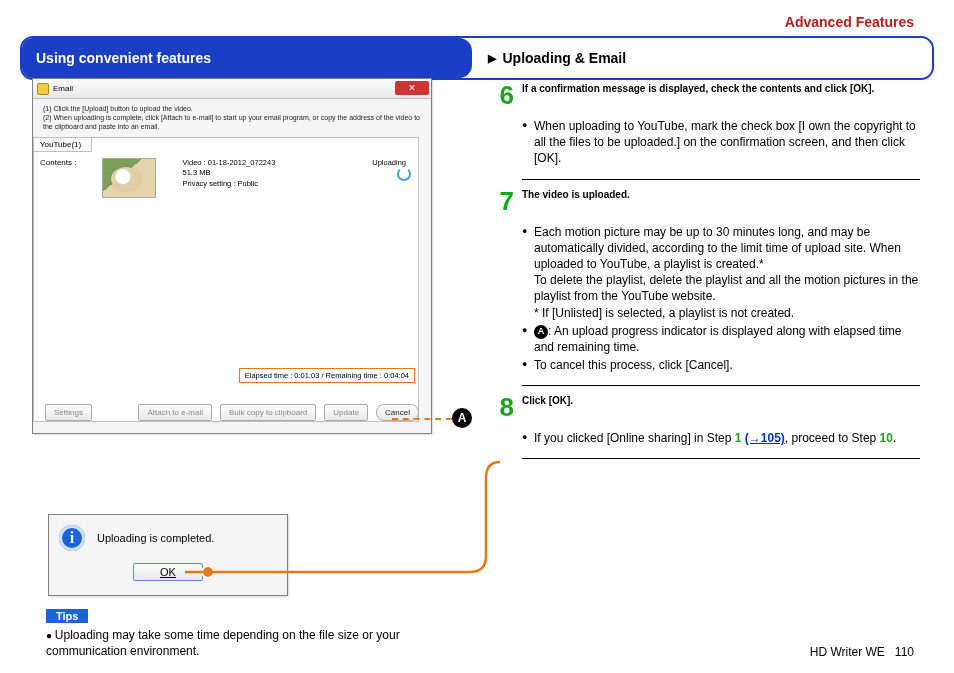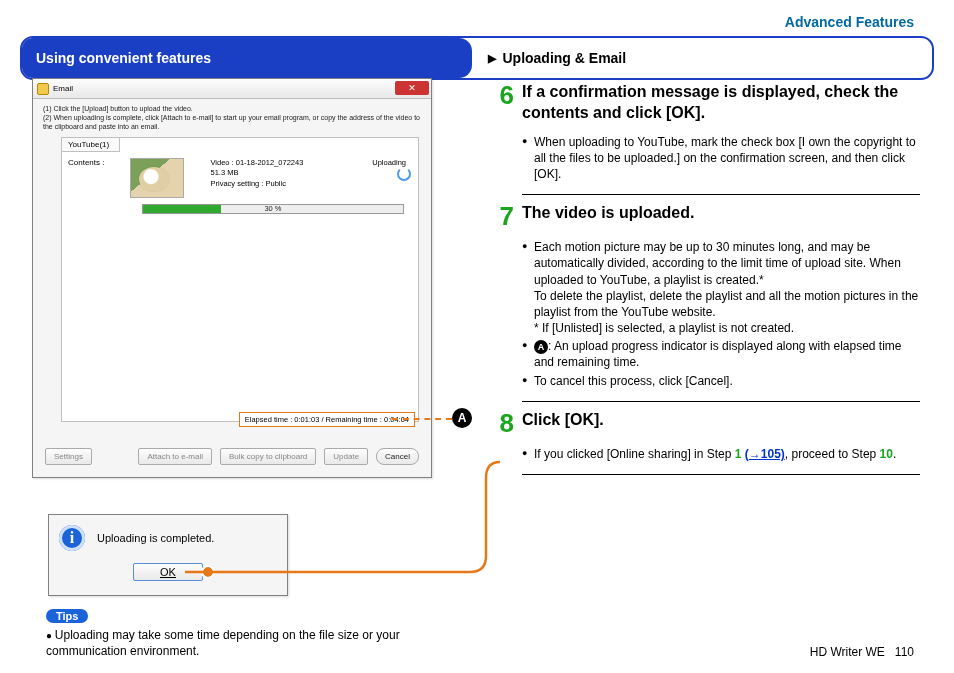--- a/index.html
+++ b/index.html
@@ -9,21 +9,21 @@
     color: #000;
     background: #fff;
     width: 954px;
     height: 673px;
     position: relative;
     overflow: hidden;
   }
   .header-right {
     position: absolute;
     top: 14px; right: 40px;
-    color: #0369a1;
+    color: #b91c1c;
     font-weight: bold;
     font-size: 14px;
   }
   .title-bar {
     position: absolute;
     top: 36px; left: 20px; right: 20px;
     height: 44px;
     border: 2px solid #1a3fc4;
     border-radius: 13px;
     display: flex;
@@ -57,21 +57,21 @@
 
   
   .left-col {
     position: absolute;
     left: 32px; top: 78px;
     width: 420px;
   }
 
   .screenshot1 {
     width: 400px;
-    height: 400px;
+    height: 356px;
     border: 1px solid #808080;
     background: #f5f5f5;
     box-shadow: 1px 1px 2px rgba(0,0,0,0.15);
     position: relative;
     font-size: 8px;
   }
   .ss1-titlebar {
     height: 20px;
     background: linear-gradient(#fdfdfd,#e8e8e8);
     border-bottom: 1px solid #bbb;
@@ -81,21 +81,21 @@
   }
   .ss1-titlebar .icon { width:12px;height:12px;background:#f2c94c;border:1px solid #b58a00;border-radius:2px;margin-right:4px;}
   .ss1-titlebar .close { position:absolute; right:2px; top:2px; width:34px;height:14px;background:#c33;border-radius:2px;color:#fff;display:flex;align-items:center;justify-content:center;font-size:9px;}
   .ss1-instructions {
     padding: 6px 10px 2px 10px;
     font-size: 7px;
     line-height: 1.25;
     color:#222;
   }
   .ss1-mainbox {
-    margin: 4px 12px 0 28px;
+    margin: 4px 12px 0 0;
     height: 285px;
     border: 1px solid #c0c0c0;
     background: #fff;
     display:flex;
     flex-direction: column;
   }
   .ss1-tab {
     border-bottom: 1px solid #c0c0c0;
     padding: 2px 6px;
     font-size: 8px;
@@ -191,41 +191,41 @@
     left:0;top:0;width:500px;height:680px;
     pointer-events:none;
   }
 
   
   .tips-wrap{
     position:absolute;left:46px; top:608px; width:420px;
   }
   .tips-badge{
     display:inline-block;background:#1a63d8;color:#fff;font-size:11px;
-    padding:1px 10px;border-radius:7px;font-weight:bold;
+    padding:1px 10px;border-radius:0;font-weight:bold;
   }
   .tips-text{font-size:12px;margin-top:4px;line-height:1.35;}
   .tips-text::before{content:"● ";font-size:10px;}
 
   
   .right-col{
     position:absolute;
     left:490px; top:82px;
     width:430px;
   }
   .step{
     display:flex; gap:8px;
     padding-bottom:6px;
   }
   .step .num{
     color:#19a51c;font-weight:bold;font-size:26px;line-height:1;
     width:24px;flex:none;text-align:right;
   }
   .step .head{
-    font-size:16px;font-weight:bold;line-height:1.3;
+    font-size:10px;font-weight:bold;line-height:1.3;
   }
   .step-body{
     margin-left:32px;font-size:12px;line-height:1.35;
     padding:4px 0 8px 0;
   }
   .step-body ul{list-style:none;padding:0;}
   .step-body li{padding-left:12px;position:relative;margin-bottom:2px;}
   .step-body li::before{content:"●";position:absolute;left:0;top:1px;font-size:9px;}
   .sep{border:none;border-top:1px solid #000;margin:2px 0 8px 32px;}
   .inline-a{display:inline-flex;width:14px;height:14px;border-radius:50%;background:#000;color:#fff;align-items:center;justify-content:center;font-size:9px;font-weight:bold;vertical-align:middle;}
@@ -266,26 +266,20 @@
       <div class="ss1-content-row">
         <div>Contents :</div>
         <div class="ss1-thumb"></div>
         <div class="ss1-meta">
           <div>Video : 01-18-2012_072243</div>
           <div>51.3 MB</div>
           <div>Privacy setting : Public</div>
         </div>
         <div class="ss1-uploading">Uploading</div>
       </div>
-      <div class="ss1-progress-wrap">
-        <div class="ss1-progress">
-          <div class="bar"></div>
-          <div class="pct">30 %</div>
-        </div>
-      </div>
       <div class="ss1-busy"></div>
     </div>
 
     <div class="ss1-timebox">Elapsed time : 0:01:03 / Remaining time : 0:04:04</div>
 
     <div class="ss1-buttons">
       <span class="ss1-btn">Settings</span>
       <span class="spacer"></span>
       <span class="ss1-btn">Attach to e-mail</span>
       <span class="ss1-btn">Bulk copy to clipboard</span>

